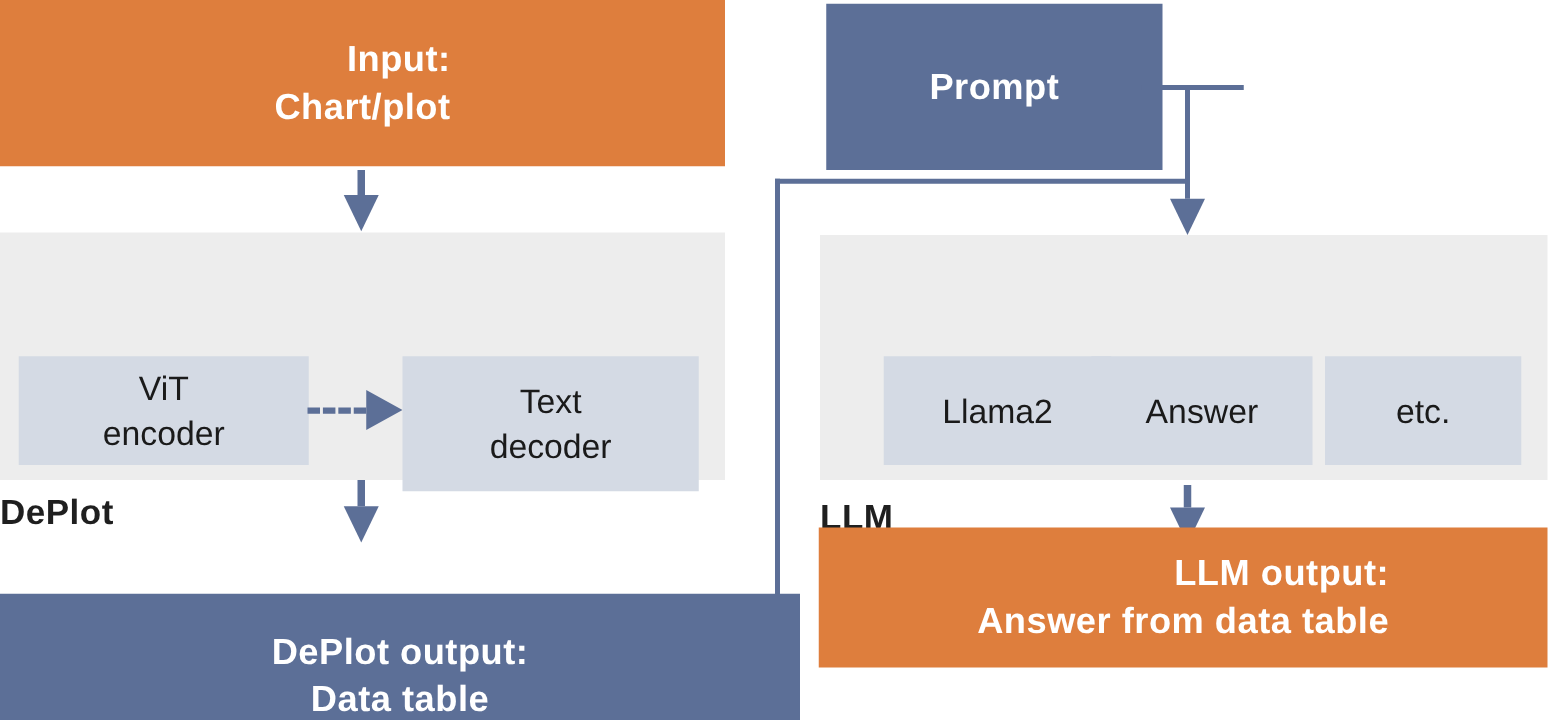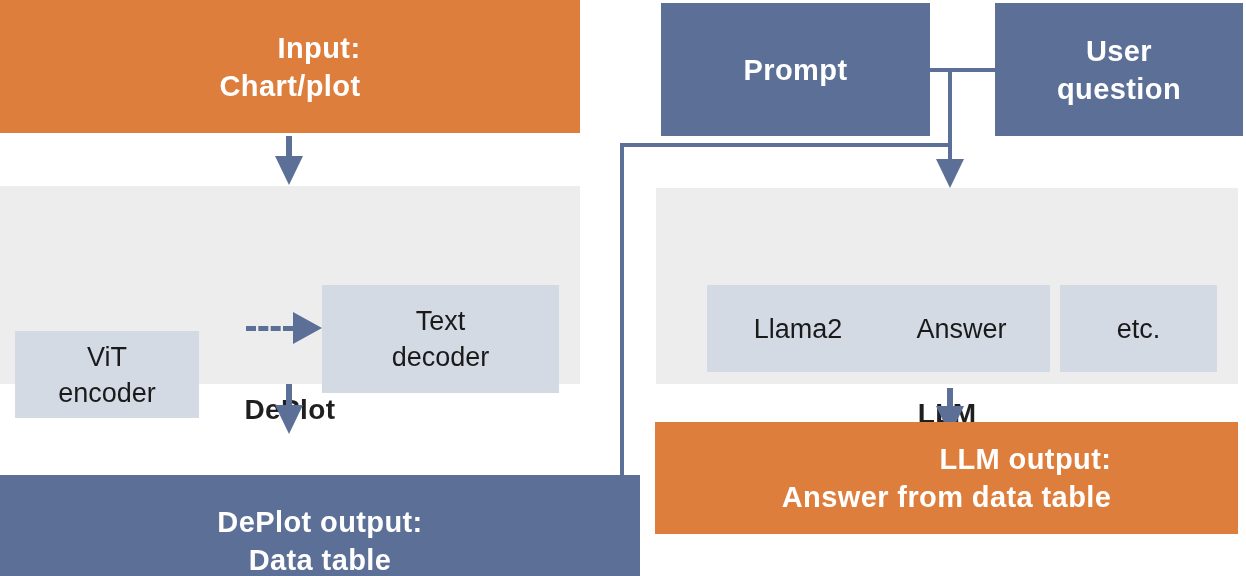--- a/index.html
+++ b/index.html
@@ -35,21 +35,21 @@
   }
   .orange{background:var(--orange);text-align:right;}
   .bluebox{background:var(--blue);}
   .panel{
     background:var(--panel);
     position:absolute;
   }
   .panel-title{
     position:absolute;
     left:0;right:0;
-    text-align:center;
+    text-align:left;
     font-weight:700;
     font-size:28px;
     color:var(--title-text);
     letter-spacing:0.4px;
   }
   .chip{
     background:var(--chip);
     color:var(--chip-text);
     font-size:27px;
     line-height:36px;
@@ -78,21 +78,21 @@
     border-bottom:16px solid transparent;
     border-left:29px solid var(--blue);
   }
 
   
   #input-box{left:0;top:3;width:580px;height:133px;}
   #arrow-input-deplot{left:275px;top:136px;}
   #arrow-input-deplot .stem{height:20px;}
   #deplot-panel{left:0;top:186px;width:580px;height:198px;}
   #deplot-title{top:208px;}
-  #vit-encoder-box{left:15px;top:285px;width:184px;height:87px;margin-top:46px;}
+  #vit-encoder-box{left:15px;top:285px;width:232px;height:87px;}
   #text-decoder-box{left:322px;top:285px;width:237px;height:108px;}
   #encoder-decoder-arrow{left:246px;top:312px;}
   #arrow-deplot-output{left:275px;top:384px;}
   #arrow-deplot-output .stem{height:21px;}
   #deplot-output-box{left:0;top:437px;width:640px;height:131px;margin-top:38px;}
 
   
   #prompt-box{left:661px;top:3px;width:269px;height:133px;}
   #user-question-box{left:995px;top:3px;width:248px;height:133px;}
   #llm-panel{left:656px;top:188px;width:582px;height:196px;}
@@ -149,22 +149,20 @@
   <div class="arrow-down" id="arrow-deplot-output">
     <div class="stem"></div>
     <div class="head"></div>
   </div>
 
   <div class="box solid bluebox" id="deplot-output-box">DePlot output:
 Data table</div>
 
   <div class="box solid bluebox" id="prompt-box">Prompt</div>
 
-  <div class="box solid bluebox" id="user-question-box">User
-question</div>
 
   <div class="panel" id="llm-panel">
     <div class="panel-title" id="llm-title">LLM</div>
   </div>
 
   <div class="box chip" id="llama2-box">Llama2</div>
 
   <div class="box chip" id="mistral-box">Answer</div>
 
   <div class="box chip" id="etc-box">etc.</div>

